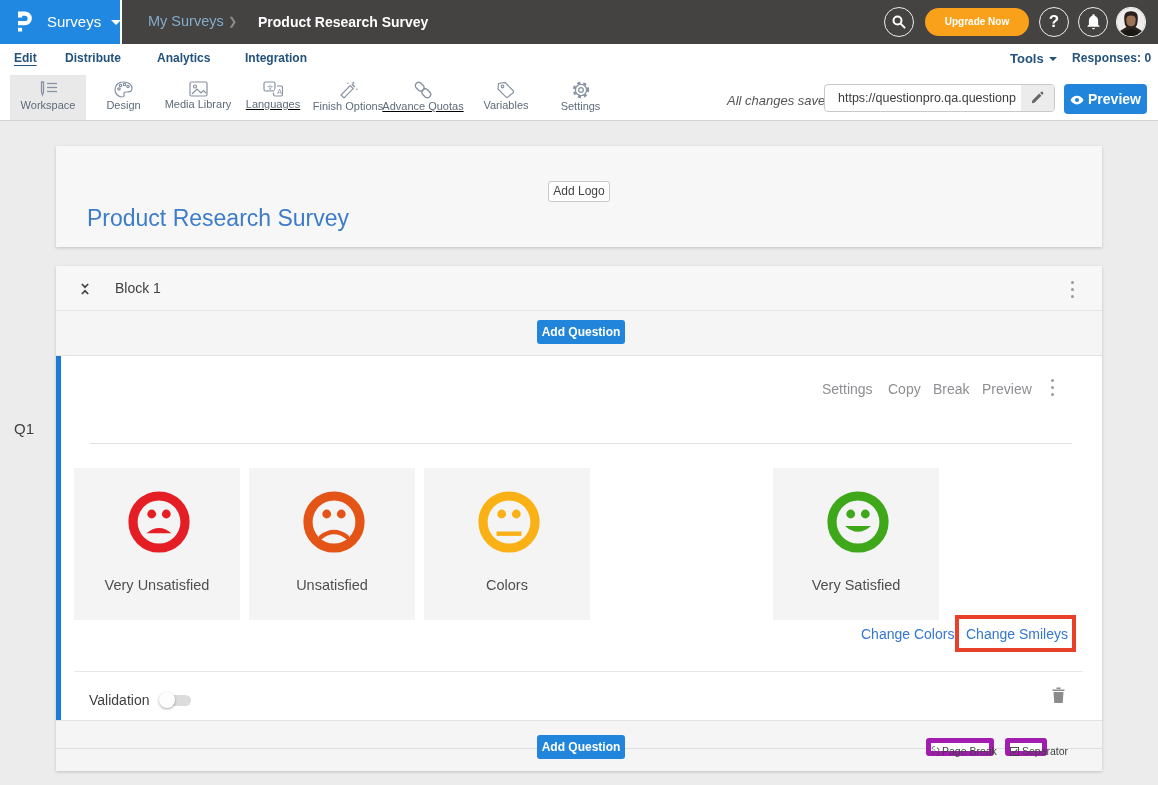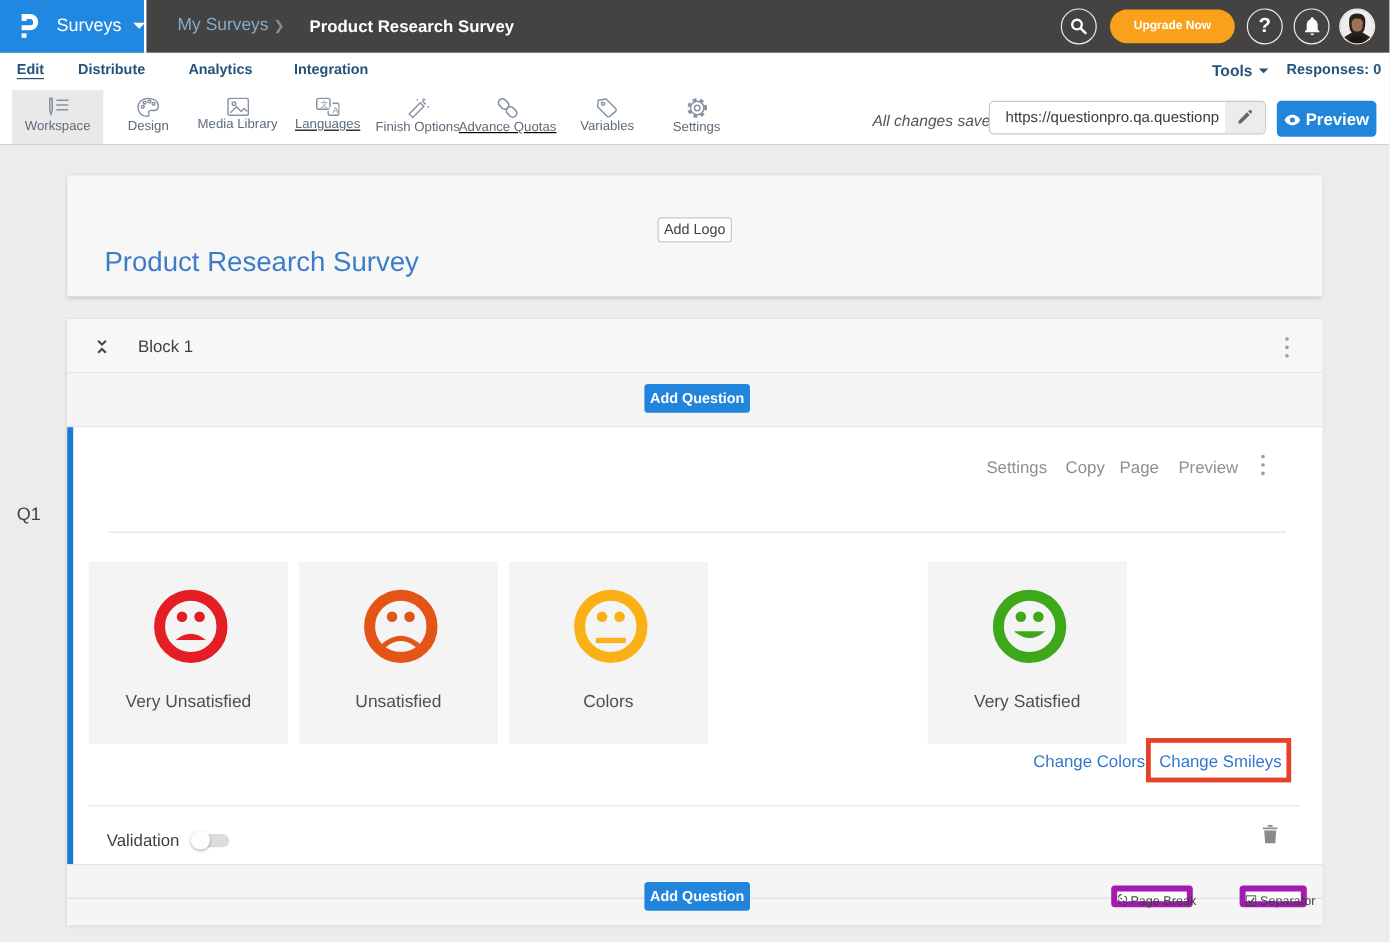--- a/index.html
+++ b/index.html
@@ -204,21 +204,21 @@
         <i></i>
         <i></i>
       </div>
   </div>
   <div class="addqrow">
     <div class="bluebtn" style="left:481px;top:9px;width:88px;height:24px;line-height:24px;">Add Question</div>
   </div>
   <div class="qarea">
     <span class="qctrl" style="left:761px;top:25px;">Settings</span>
     <span class="qctrl" style="left:827px;top:25px;">Copy</span>
-    <span class="qctrl" style="left:872px;top:25px;">Page</span>
+    <span class="qctrl" style="left:872px;top:25px;">Break</span>
     <span class="qctrl" style="left:921px;top:25px;">Preview</span>
     <div class="vdots" style="left:990px;top:23px;">
         <i></i>
         <i></i>
         <i></i>
       </div>
     <div class="qline" style="top:87px;"></div>
 
     <div class="sbox" style="left:13px;top:112px;">
       <svg width="80" height="80" viewBox="0 0 80 80" style="position:absolute;left:44.5px;top:14px;">
@@ -269,18 +269,18 @@
     <svg width="13" height="16" viewBox="0 0 13 16" style="position:absolute;left:991px;top:331px;">
         <path d="M0.5 2.5 h12 v1.5 h-12 Z M4.5 0.5 h4 v1.5 h-4 Z M1.5 5 h10 l-0.8 11 h-8.4 Z" fill="#8b8b8b"></path>
       </svg>
   </div>
   <div class="bottomrow">
     <div class="bline"></div>
     <div class="bluebtn" style="left:481px;top:14px;width:88px;height:24px;line-height:24px;">Add Question</div>
     <div class="smallbtn" style="left:870px;width:68px;"><svg width="9" height="10" viewBox="0 0 10 11" style="vertical-align:-1px;margin-right:2px;">
           <path d="M4 0.5 C2 0.5 1 2 1.5 3.5 M2 5 C0.5 6.5 1.5 9 3.5 9 M6 10.5 C8 10.5 9 9 8.5 7.5 M8 6 C9.5 4.5 8.5 2 6.5 2 M3 3.5 L4.5 5 M5.5 6 L7 7.5" stroke="#3f3f3f" stroke-width="1" fill="none"></path>
         </svg>Page Break</div>
-    <div class="smallbtn" style="left:949px;width:56px;margin-left:28px;"><svg width="9" height="9" viewBox="0 0 10 10" style="vertical-align:-1px;margin-right:3px;">
+    <div class="smallbtn" style="left:949px;width:42px;"><svg width="9" height="9" viewBox="0 0 10 10" style="vertical-align:-1px;margin-right:3px;">
           <rect x="0.5" y="0.5" width="9" height="9" fill="none" stroke="#3f3f3f"></rect>
           <path d="M2.5 5 L4.5 7 L8 2.5" stroke="#3f3f3f" fill="none" stroke-width="1.2"></path>
         </svg>Separator</div>
   </div>
 </div>
 
 </body></html>

